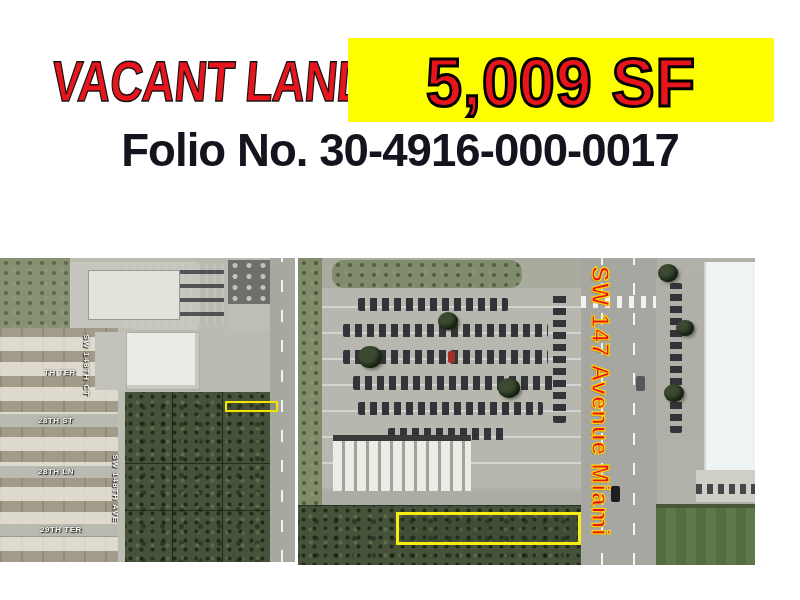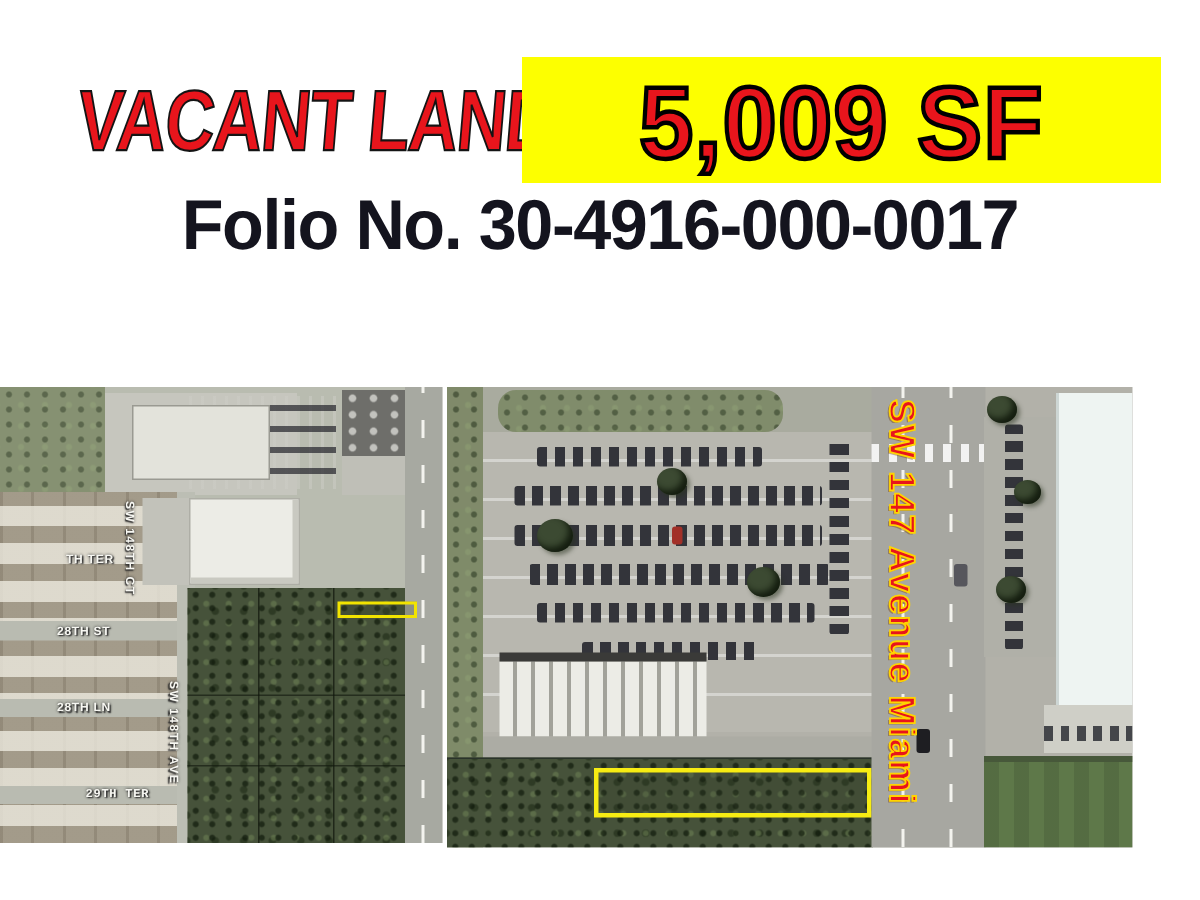--- a/index.html
+++ b/index.html
@@ -88,21 +88,21 @@
   .lm-parcel { left:225px; top:143px; width:53px; height:11px; border:2px solid #f2e400; background:rgba(60,70,45,.25); }
 
   .lm-label { position:absolute; font-size:8px; font-weight:bold; color:#f7f7f2;
               text-shadow:0 0 2px #2a2a2a, 1px 1px 1px #2a2a2a; letter-spacing:.5px; white-space:nowrap; }
   .lm-label.vert { writing-mode:vertical-rl; letter-spacing:1px; }
   .lm-lbl0 { left:44px;  top:110px; }
   .lm-lbl1 { left:82px;  top:76px;  height:72px; }
   .lm-lbl2 { left:38px;  top:158px; }
   .lm-lbl3 { left:38px;  top:209px; }
   .lm-lbl4 { left:111px; top:196px; height:96px; }
-  .lm-lbl5 { left:57px;  top:267px;font-family:Liberation Mono, monospace; }
+  .lm-lbl5 { left:40px;  top:267px; }
 
   
   .rm-leftstrip { left:0; top:0; width:24px; height:307px; opacity:.9; }
   .rm-topstrip  { left:24px; top:0; width:260px; height:32px; background:#a9ab9f; }
   .rm-trees-top { left:34px; top:2px; width:190px; height:28px; border-radius:12px; opacity:.85; }
   .rm-parking   { left:24px; top:30px; width:262px; height:200px; }
   .rm-carrow1 { left:60px; top:40px;  width:150px; height:13px; }
   .rm-carrow2 { left:45px; top:66px;  width:205px; height:13px; }
   .rm-carrow3 { left:45px; top:92px;  width:205px; height:14px; }
   .rm-carrow4 { left:55px; top:118px; width:200px; height:14px; }

